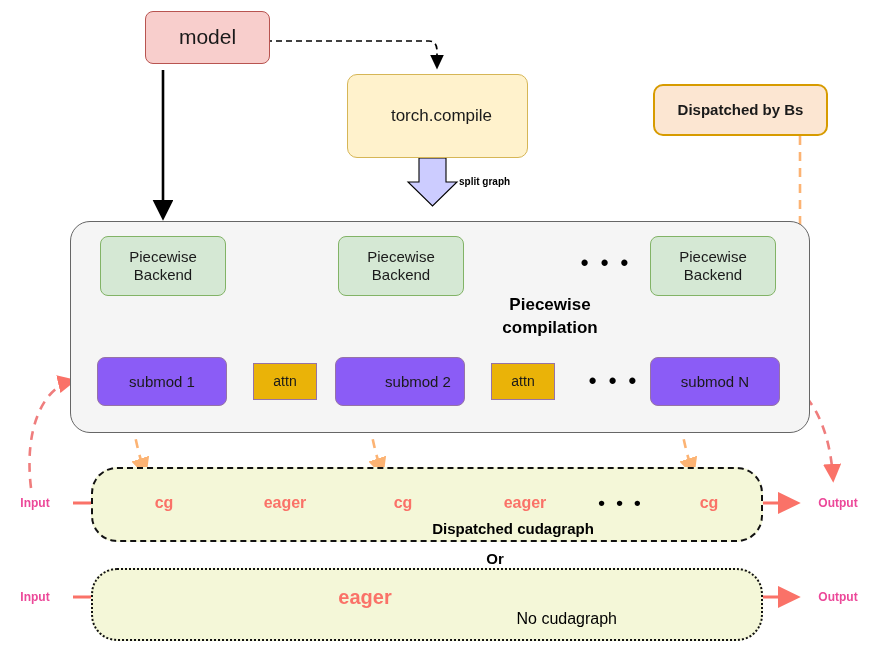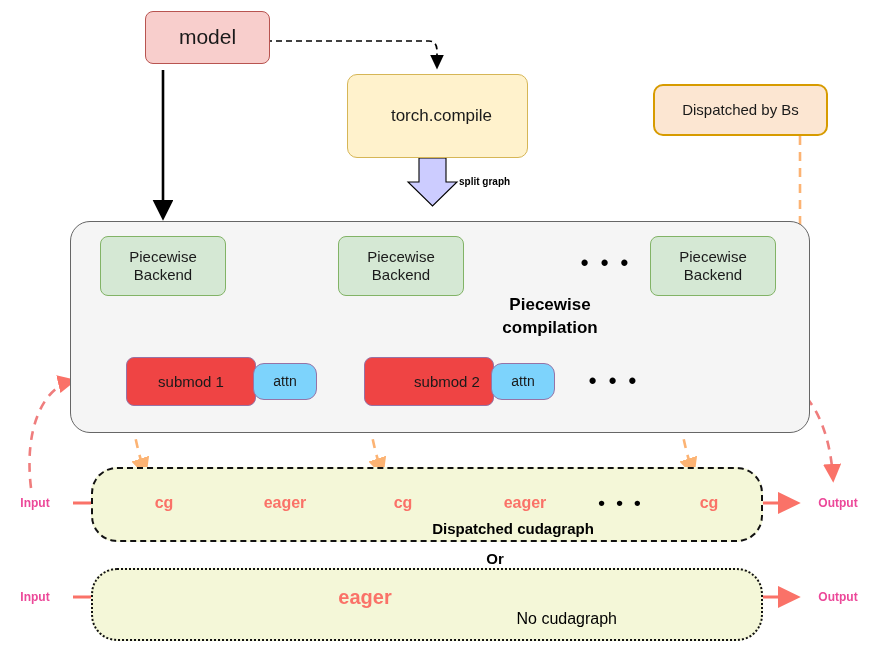--- a/index.html
+++ b/index.html
@@ -4,25 +4,25 @@
 <style>
   html,body{margin:0;padding:0;background:#ffffff;}
   body{font-family:"Liberation Sans", sans-serif;}
   #canvas{position:relative;width:874px;height:663px;overflow:hidden;background:#ffffff;}
   svg.layer{position:absolute;left:0;top:0;width:874px;height:663px;pointer-events:none;}
   .node{position:absolute;box-sizing:border-box;display:flex;align-items:center;justify-content:center;text-align:center;line-height:1.18;}
   .lbl{position:absolute;display:flex;align-items:center;justify-content:center;text-align:center;color:#000;}
 
   .model-box{background:#f8cecc;border:1.6px solid #b85450;border-radius:8px;font-size:21px;color:#1a1a1a;}
   .compile-box{background:#fff2cc;border:1.6px solid #d6b656;border-radius:10px;font-size:17px;color:#1a1a1a;}
-  .dispatch-box{background:#fce6d2;border:2.4px solid #d79b00;border-radius:10px;font-size:15px;color:#1a1a1a;}
+  .dispatch-box{background:#fce6d2;border:2.4px solid #d79b00;border-radius:10px;font-size:15px;color:#1a1a1a;font-weight:bold;}
   .group-box{background:#f5f5f5;border:1.6px solid #666666;border-radius:20px;}
   .backend-box{background:#d5e8d4;border:1.4px solid #82b366;border-radius:8px;font-size:15px;color:#1a1a1a;}
-  .submod-box{background:#ef4444;border:1.4px solid #9673a6;border-radius:8px;font-size:15px;color:#1a1a1a;margin-left:29px;}
-  .attn-box{background:#7dd3fc;border:1.4px solid #9673a6;border-radius:11px;font-size:14px;color:#1a1a1a;}
+  .submod-box{background:#8b5cf6;border:1.4px solid #9673a6;border-radius:8px;font-size:15px;color:#1a1a1a;}
+  .attn-box{background:#eab308;border:1.4px solid #9673a6;border-radius:0;font-size:14px;color:#1a1a1a;}
   .cuda-box{background:#f5f5dc;background:#f4f7d8;border:2px dashed #111;border-radius:26px;}
   .pw-title{font-size:17px;font-weight:bold;color:#000;line-height:1.35;}
   .io-text{font-size:12px;font-weight:bold;color:#ec4899;}
   .flow-text{font-size:16px;font-weight:bold;color:#fa7268;}
   .flow-text.big{font-size:20px;}
   .cap-text{font-size:15px;font-weight:bold;color:#000;}
   .cap-text.plain{font-weight:normal;justify-content:flex-end;}
   .or-text{font-size:15px;font-weight:bold;color:#000;}
   .split-text{font-size:10px;font-weight:bold;color:#000;}
   .dots{font-size:22px;font-weight:bold;color:#000;letter-spacing:3px;}
@@ -169,20 +169,23 @@
   </div>
   <div class="node submod-box" style="left:335px;top:357px;width:130px;height:49px;padding-left:36px;">
     <span>submod 2</span>
   </div>
   <div class="node attn-box" style="left:491px;top:363px;width:64px;height:37px;">
     <span>attn</span>
   </div>
   <div class="lbl dots" style="left:586px;top:370px;width:56px;height:22px;">
     <span>• • •</span>
   </div>
+  <div class="node submod-box" style="left:650px;top:357px;width:130px;height:49px;">
+    <span>submod N</span>
+  </div>
 
   <div class="node cuda-box" style="left:91px;top:467px;width:672px;height:75px;"></div>
 
   <div class="lbl io-text" style="left:3px;top:492px;width:64px;height:22px;">
     <span>Input</span>
   </div>
   <div class="lbl io-text" style="left:803px;top:492px;width:70px;height:22px;">
     <span>Output</span>
   </div>
 

